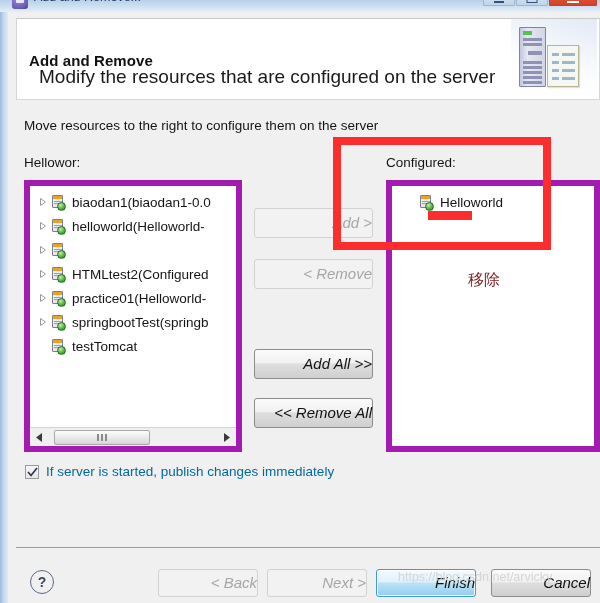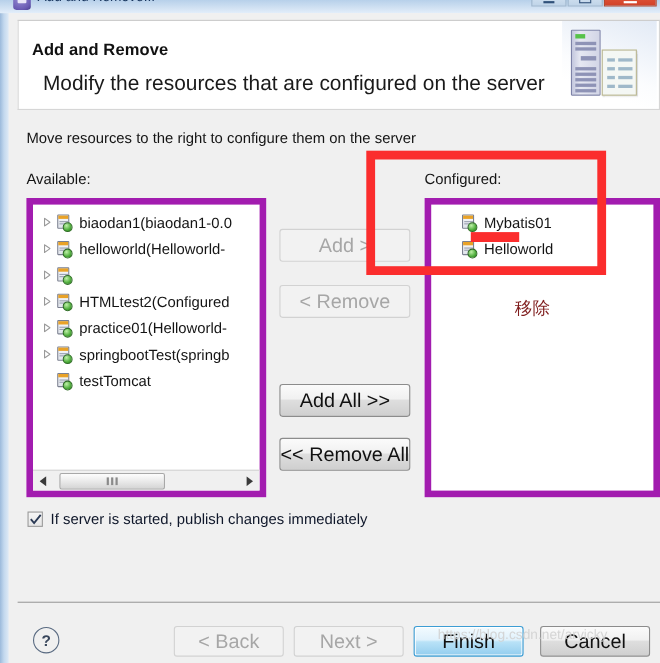--- a/index.html
+++ b/index.html
@@ -74,21 +74,21 @@
 
   
   .header {
     position: absolute; left: 8px; top: 6px; width: 584px; height: 82px;
     background: #ffffff;
     border: 1px solid #d6d6d6;
     border-top-color: #c8c8c8;
     overflow: hidden;
   }
   .header-title {
-    position: absolute; left: 12px; top: 18px;
+    position: absolute; left: 12px; top: 33px;
     font-size: 15px; font-weight: bold; color: #111111;
     letter-spacing: 0.1px;
   }
   .header-sub {
     position: absolute; left: 22px; top: 47px;
     font-size: 19px; color: #1a1a1a;
   }
   
   .header-art { position: absolute; right: 2px; top: 0; width: 86px; height: 81px; }
   .art-sheen {
@@ -199,25 +199,26 @@
     position: absolute; left: 6px; top: 1px; width: 96px; height: 15px;
     background: linear-gradient(to bottom, #fdfdfd 0%, #ececec 45%, #d5d5d5 100%);
     border: 1px solid #a8a8a8; border-radius: 2px;
     display: flex; align-items: center; justify-content: center;
   }
   .grip { width: 1.5px; height: 7px; background: #8a8a8a; margin: 0 1.2px; }
 
   
   .btn {
     font-family: "Liberation Sans", sans-serif;
-    font-size: 18px;
+    font-size: 15px;
     border-radius: 3px;
     cursor: default;
-    text-align: center;
+    text-align: right;
     white-space: nowrap;
+    font-style: italic;
   }
   .btn.enabled {
     background: linear-gradient(to bottom, #fbfbfb 0%, #f1f1f1 45%, #dedede 50%, #cfcfcf 100%);
     border: 1px solid #8c8c8c;
     color: #111111;
   }
   .btn.disabled {
     background: #f2f2f2;
     border: 1px solid #d2d2d2;
     color: #a6a6a6;
@@ -235,21 +236,21 @@
   .chk-row {
     position: absolute; left: 17px; top: 452px;
     display: flex; align-items: center;
   }
   .chkbox {
     position: relative; width: 14px; height: 14px; flex: 0 0 14px; margin-right: 7px;
     background: linear-gradient(to bottom, #f6f6f6, #e6e6e6);
     border: 1px solid #9a9a9a;
   }
   .chkbox svg { position: absolute; left: 1px; top: 1px; }
-  .chk-label { font-size: 13.5px; color: #0f172a; white-space: nowrap; }
+  .chk-label { font-size: 13.5px; color: #0369a1; white-space: nowrap; }
 
   
   .separator {
     position: absolute; left: 8px; top: 535px; width: 584px; height: 1px;
     background: #9d9d9d;
   }
 
   
   .help-btn {
     position: absolute; left: 22px; top: 558px; width: 24px; height: 24px;
@@ -355,21 +356,21 @@
           <div class="doc-line s" style="left:4px; top:23px;"></div>
           <div class="doc-line l" style="left:14px; top:23px;"></div>
           <div class="doc-line s" style="left:4px; top:31px;"></div>
           <div class="doc-line l" style="left:14px; top:31px;"></div>
         </div>
       </div>
     </div>
 
     <div class="instruction">Move resources to the right to configure them on the server</div>
 
-    <div class="lbl-available">Available:</div>
+    <div class="lbl-available">Hellowor:</div>
     <div class="lbl-configured">Configured:</div>
 
     <div class="listbox left">
       <div class="list-items" id="available-items">
           <div class="row">
             <span class="twisty">
               <svg width="6" height="8" viewBox="0 0 6 8">
                 <polygon points="0.5,0.5 0.5,7.5 5.5,4" fill="none" stroke="#9a9a9a" stroke-width="1"></polygon>
               </svg>
             </span>
@@ -488,30 +489,20 @@
         <div class="sb-arrow">
           <svg width="7" height="9" viewBox="0 0 7 9">
               <polygon points="0,0 0,9 6,4.5" fill="#3a3a3a"></polygon>
             </svg>
         </div>
       </div>
     </div>
 
     <div class="listbox right">
       <div class="list-items" id="configured-items">
-          <div class="row">
-            <span class="mod-icon">
-              <span class="body"></span>
-              <span class="cap"></span>
-              <span class="ln" style="top:7px"></span>
-              <span class="ln" style="top:9.5px"></span>
-              <span class="globe"></span>
-            </span>
-            <span>Mybatis01</span>
-          </div>
           <div class="row">
             <span class="mod-icon">
               <span class="body"></span>
               <span class="cap"></span>
               <span class="ln" style="top:7px"></span>
               <span class="ln" style="top:9.5px"></span>
               <span class="globe"></span>
             </span>
             <span>Helloworld</span>
           </div>

